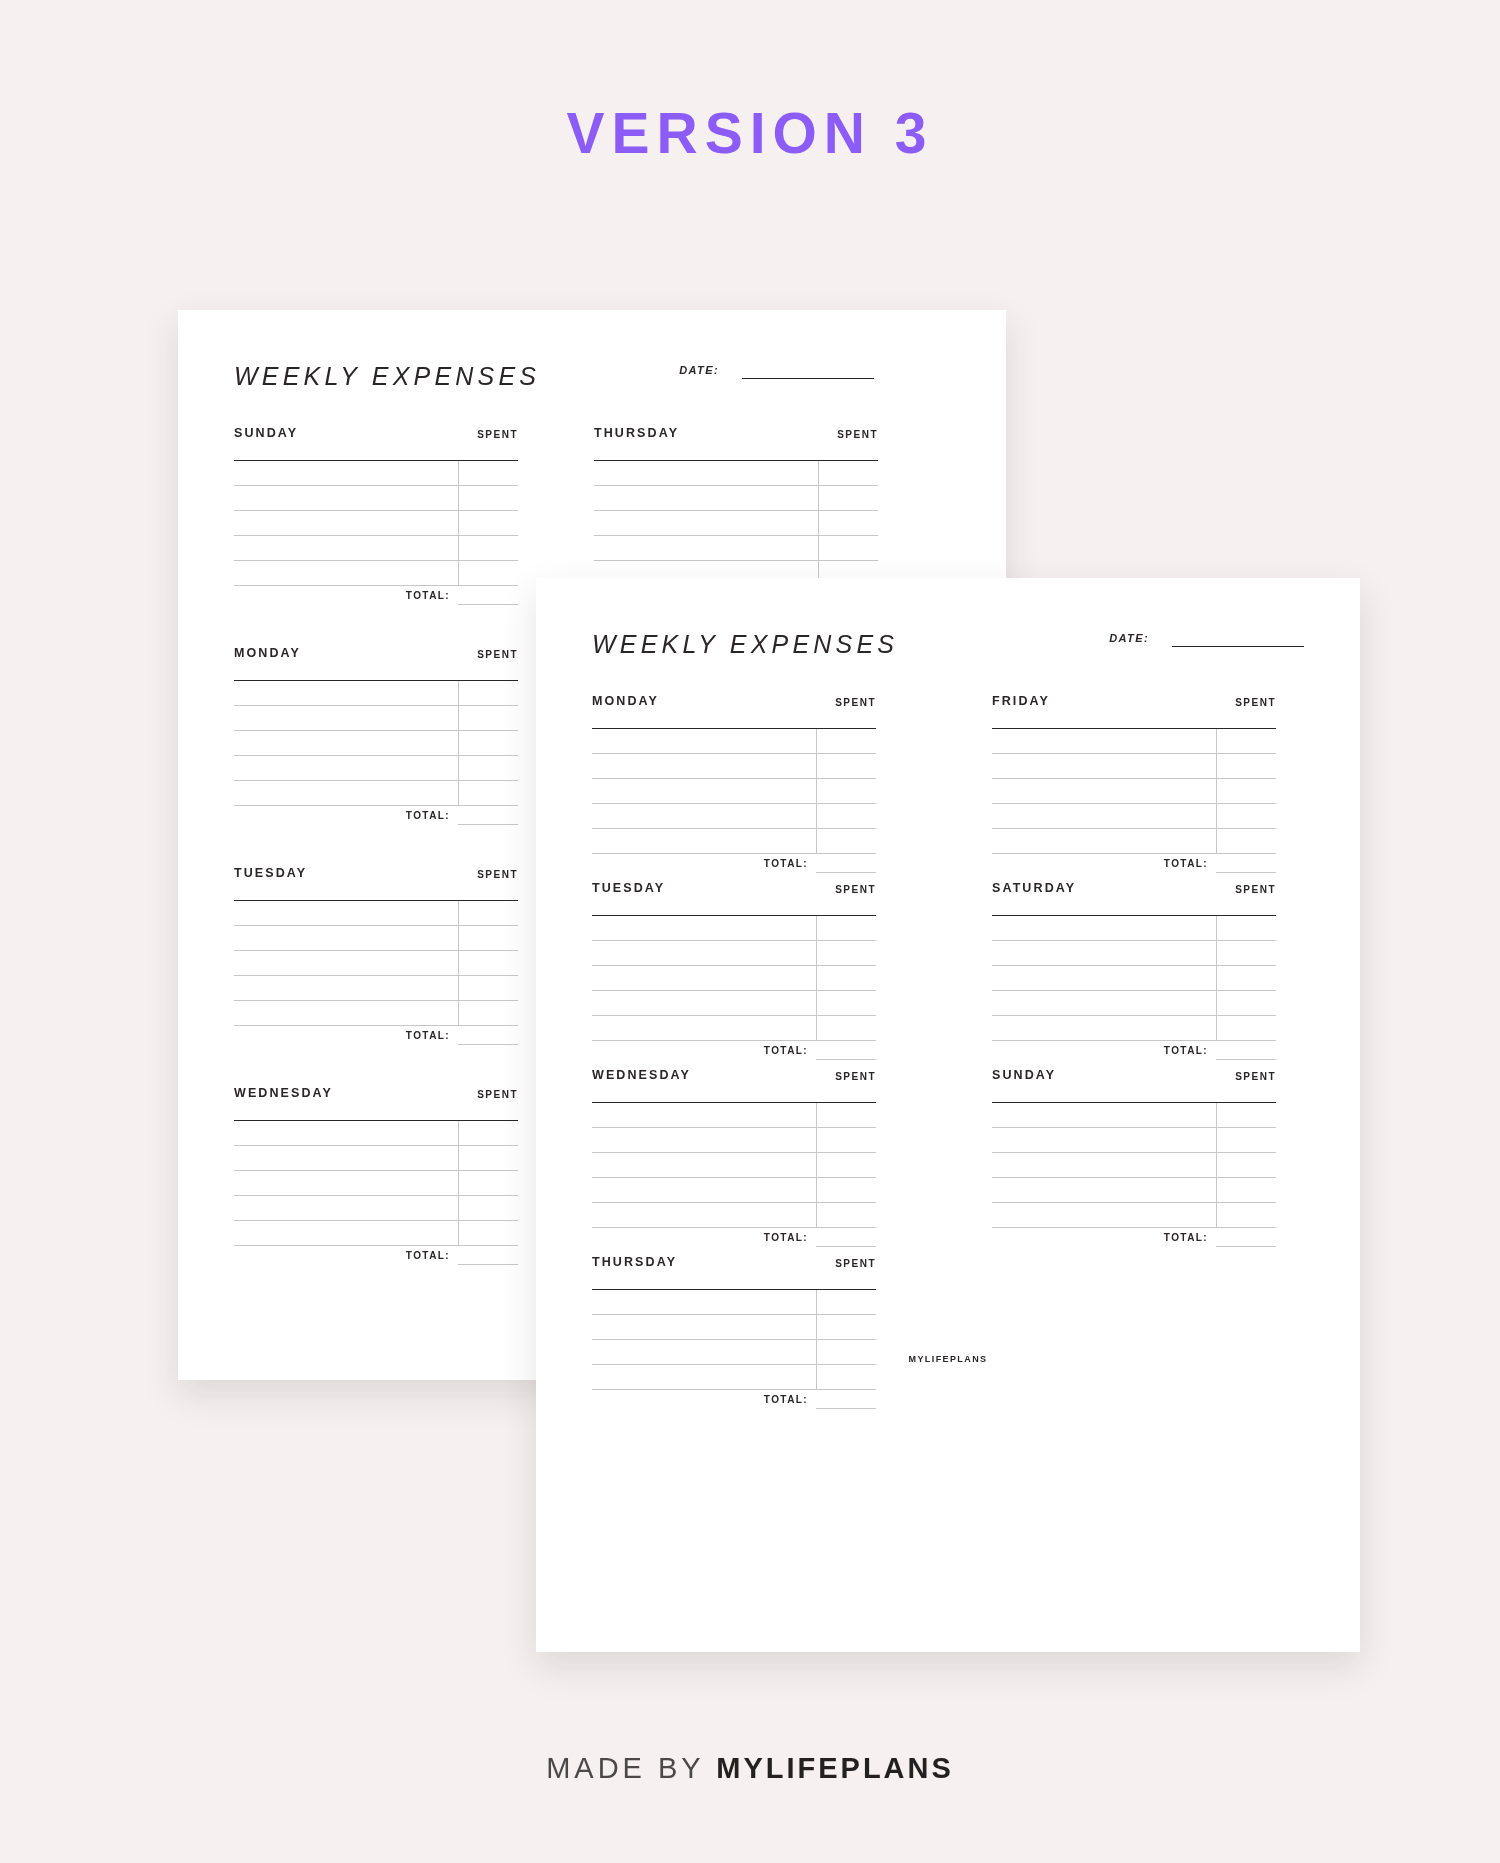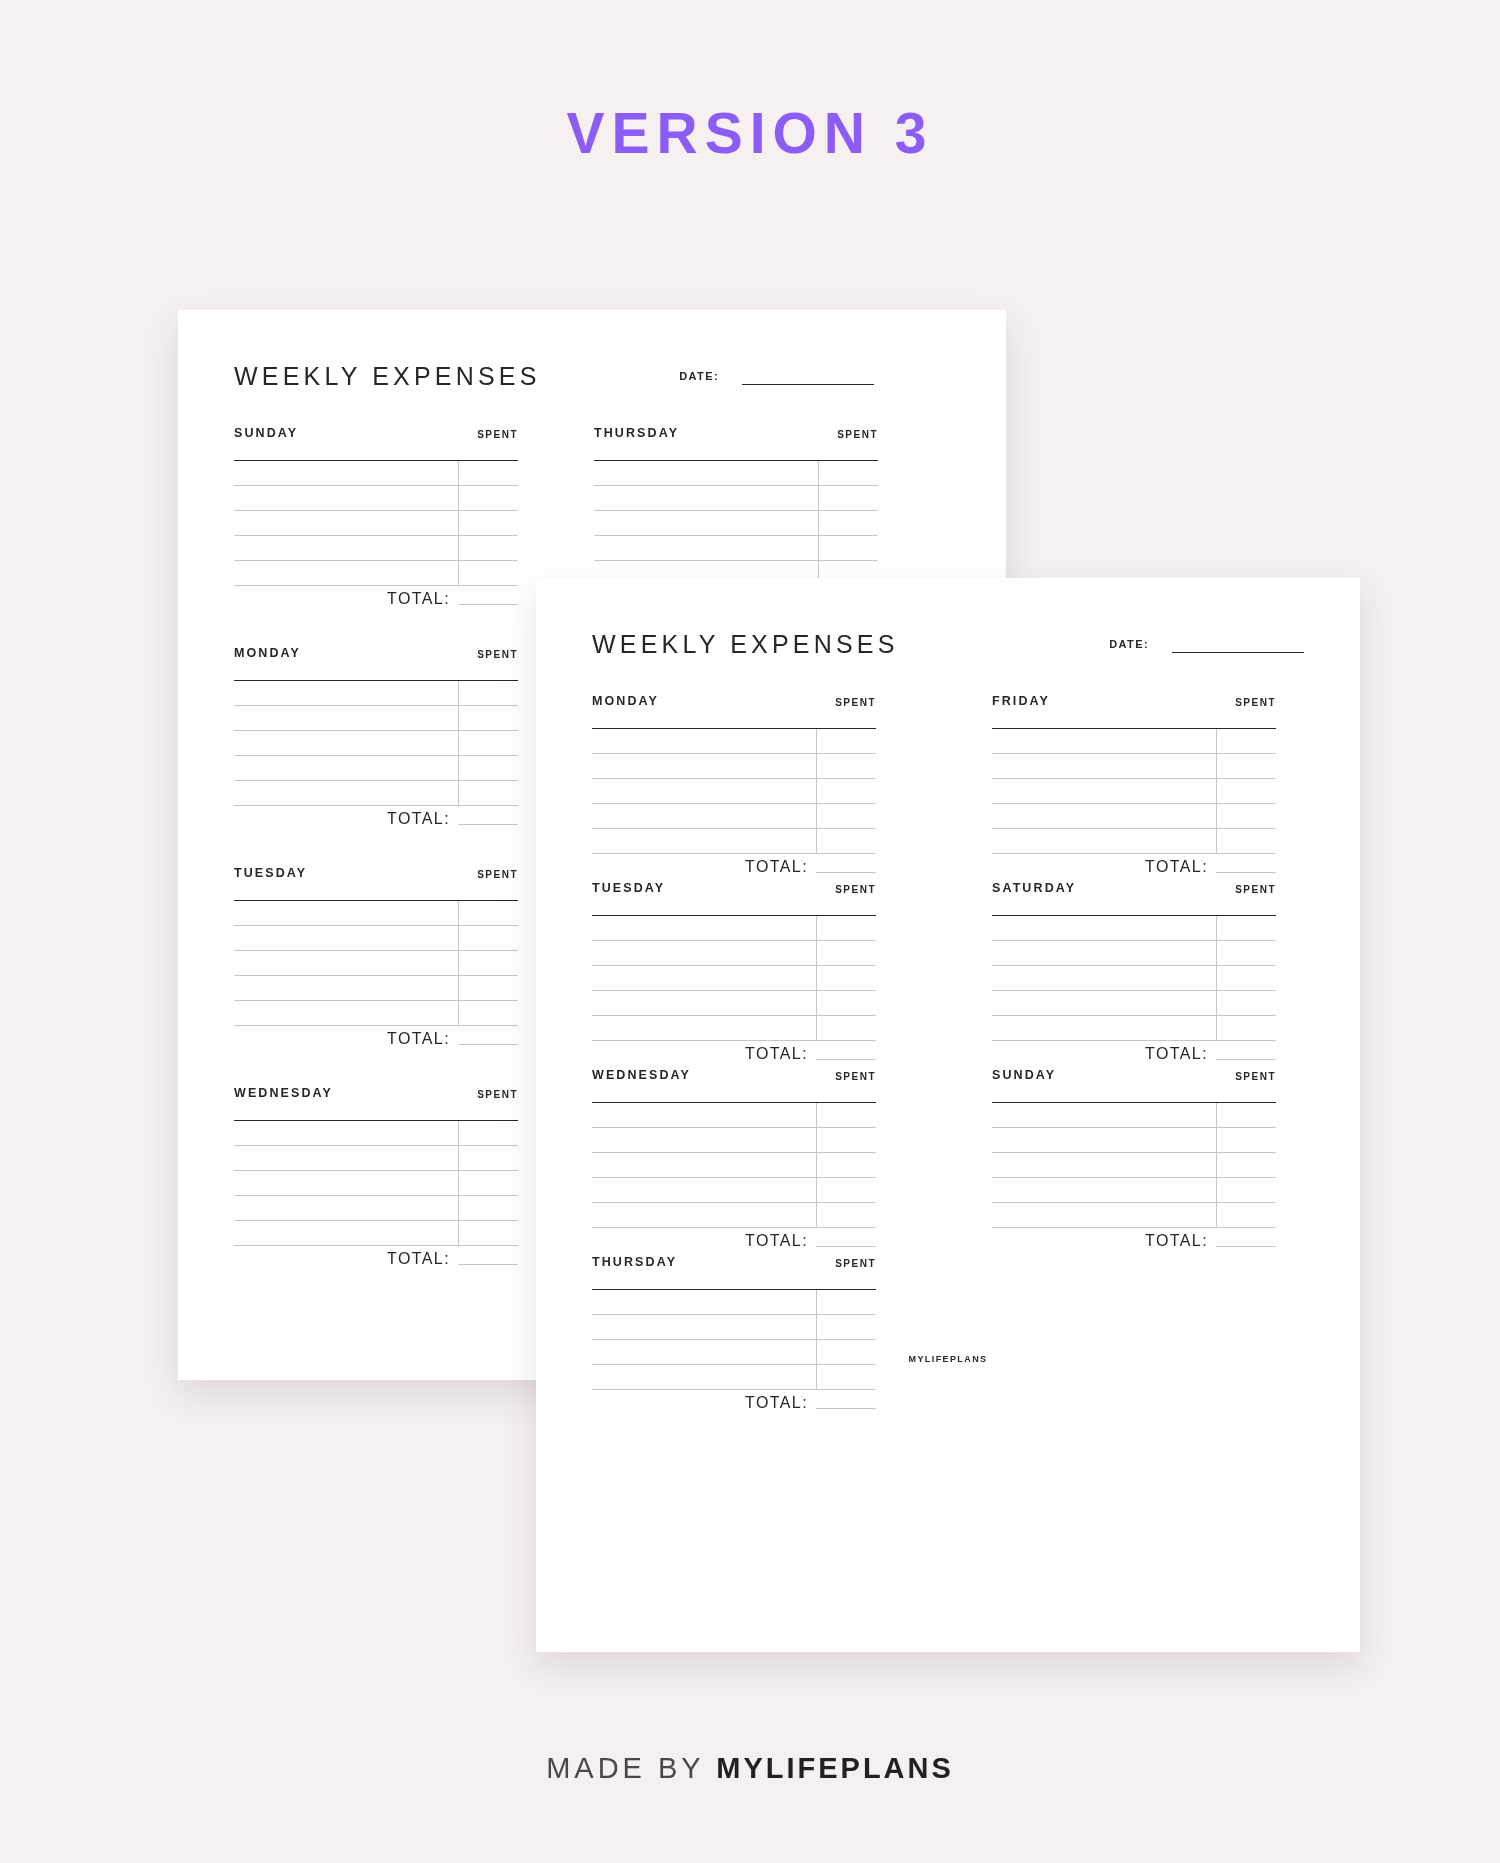--- a/index.html
+++ b/index.html
@@ -77,22 +77,23 @@
 
   .sheet-inner {
     position: absolute;
     inset: 0;
   }
 
   
   .sheet-title-row {
     position: absolute;
     display: flex;
-    align-items: center;
+    align-items: flex-start;
     justify-content: space-between;
+    font-style: italic;
   }
   .sheet-title {
     font-size: 25px;
     letter-spacing: 4.2px;
     color: #2a2526;
     font-weight: 400;
     white-space: nowrap;
   }
   .date-block {
     display: flex;
@@ -151,23 +152,23 @@
     bottom: 0;
     border-left: 1px solid #c9c6c6;
   }
   .total-row {
     display: flex;
     justify-content: flex-end;
     align-items: flex-start;
     position: relative;
   }
   .total-label {
-    font-size: 16px;
+    font-size: 10px;
     letter-spacing: 1.4px;
-    font-weight: 400;
+    font-weight: 700;
     color: #2a2526;
     padding-top: 4px;
     padding-right: 8px;
     margin-left: 44px;
   }
   .total-line {
     border-bottom: 1px solid #c9c6c6;
     height: 18px;
   }
 

